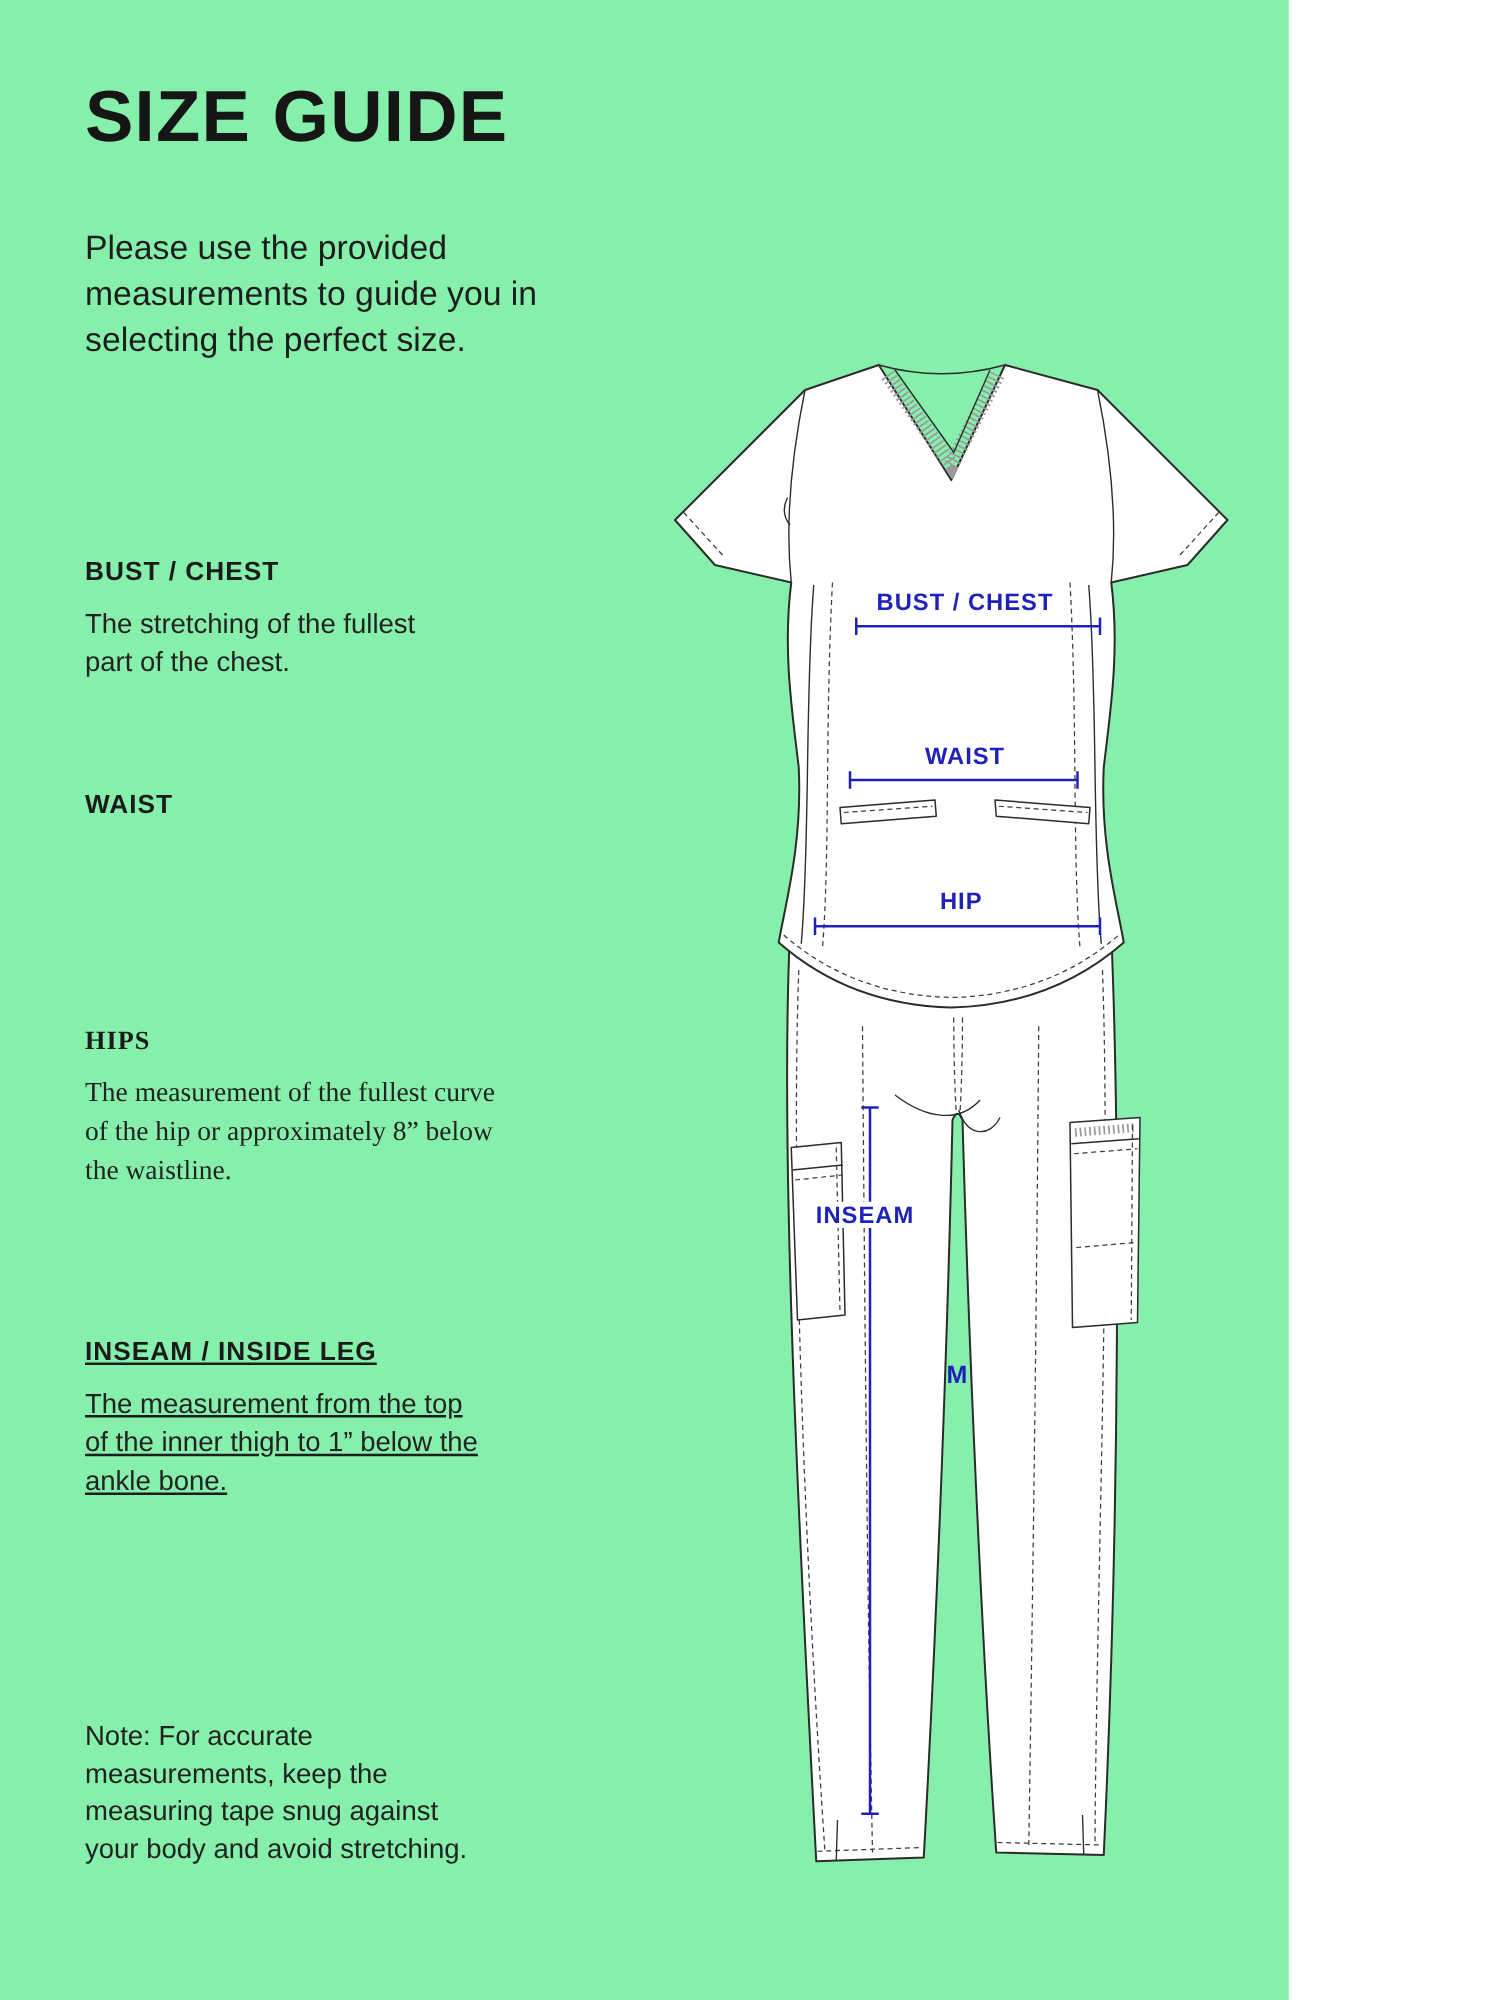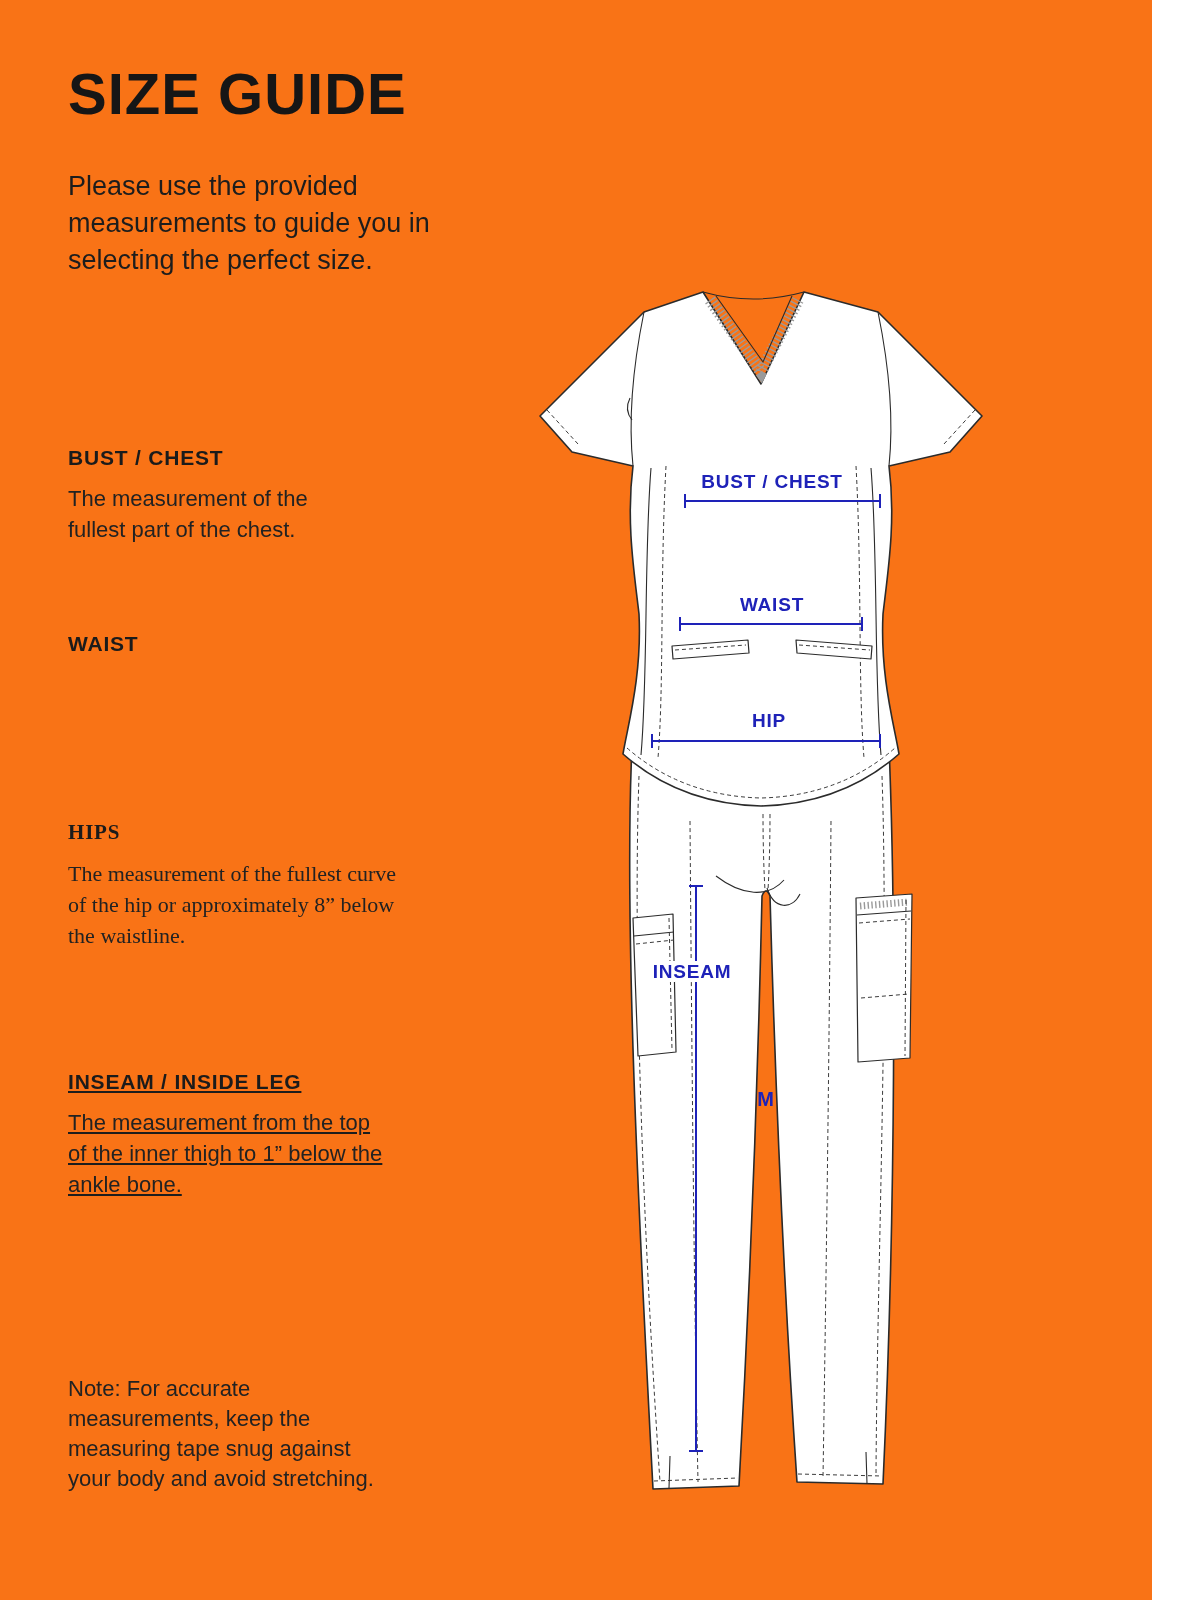--- a/index.html
+++ b/index.html
@@ -1,22 +1,22 @@
 <!DOCTYPE html>
 <html style="--accent: #1e22b8; --line: #2b2b2b;"><head>
 <meta charset="utf-8">
 <style>
   :root { --accent:#1e22b8; --line:#2b2b2b; }
   * { box-sizing:border-box; }
   body { margin:0; background:#ffffff; font-family:"Liberation Sans", sans-serif; color:#1d1d1d; }
-  .page { position:relative; width:1152px; height:1600px; background:#f97316; overflow:hidden; }
+  .page { position:relative; width:1031px; height:1600px; background:#86efac; overflow:hidden; }
 
   .title { position:absolute; left:68px; top:60px; margin:0; font-size:58px; font-weight:700;
            letter-spacing:1px; color:#161616; }
-  .intro { position:absolute; left:68px; top:168px; width:430px; margin:0;
+  .intro { position:absolute; left:68px; top:180px; width:430px; margin:0;
            font-size:27px; line-height:37px; color:#1d1d1d; }
 
   .sec { position:absolute; left:68px; }
   .sec h2 { margin:0 0 13px 0; font-size:21px; font-weight:700; letter-spacing:0.8px; color:#1b1b1b; }
   .sec p  { margin:0; font-size:22px; line-height:31px; color:#222; }
   #sec-bust   { top:446px; }  #sec-bust p   { width:285px; }
   #sec-waist  { top:632px; }  #sec-waist p  { width:300px; }
   #sec-hips   { top:820px;font-family:Liberation Serif, serif; }  #sec-hips p   { width:345px; }
   #sec-inseam { top:1070px;text-decoration:underline; } #sec-inseam p { width:320px; }
 
@@ -40,21 +40,21 @@
 </head>
 <body>
 
 <div class="page">
 
   <h1 class="title">SIZE GUIDE</h1>
   <p class="intro">Please use the provided measurements to guide you in selecting the perfect size.</p>
 
   <div class="sec" id="sec-bust">
     <h2>BUST / CHEST</h2>
-    <p>The measurement of the fullest part of the chest.</p>
+    <p>The stretching of the fullest part of the chest.</p>
   </div>
 
   <div class="sec" id="sec-waist">
     <h2>WAIST</h2>
   </div>
 
   <div class="sec" id="sec-hips">
     <h2>HIPS</h2>
     <p>The measurement of the fullest curve of the hip or approximately 8” below the waistline.</p>
   </div>

